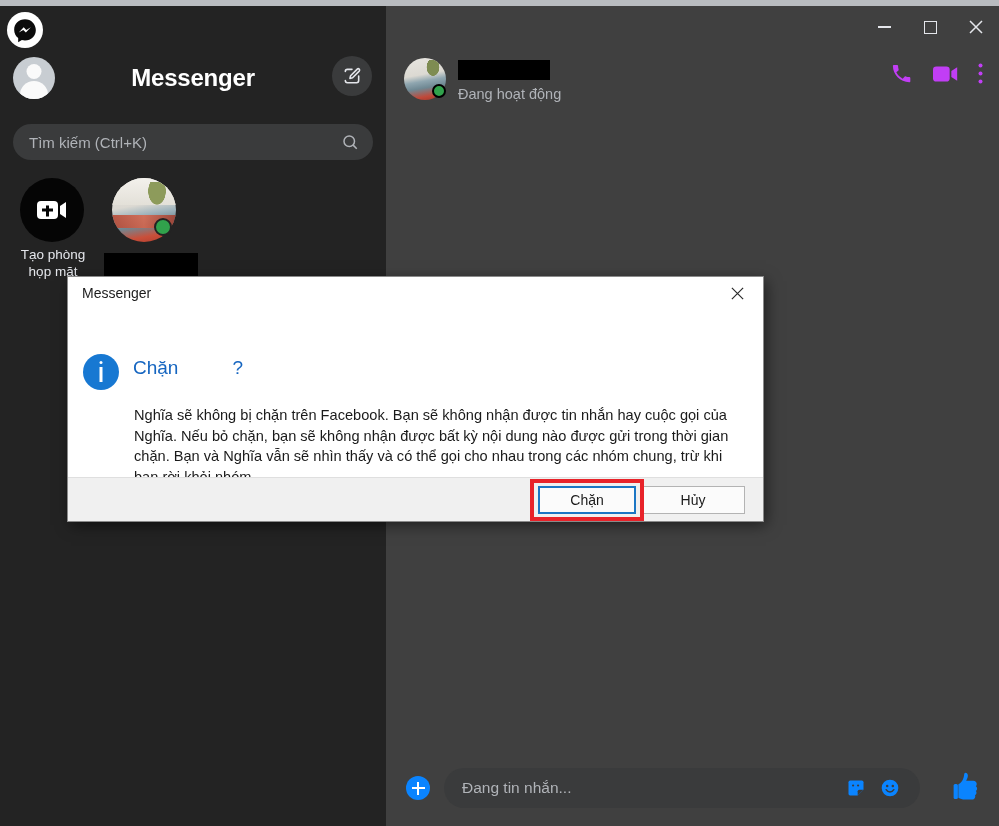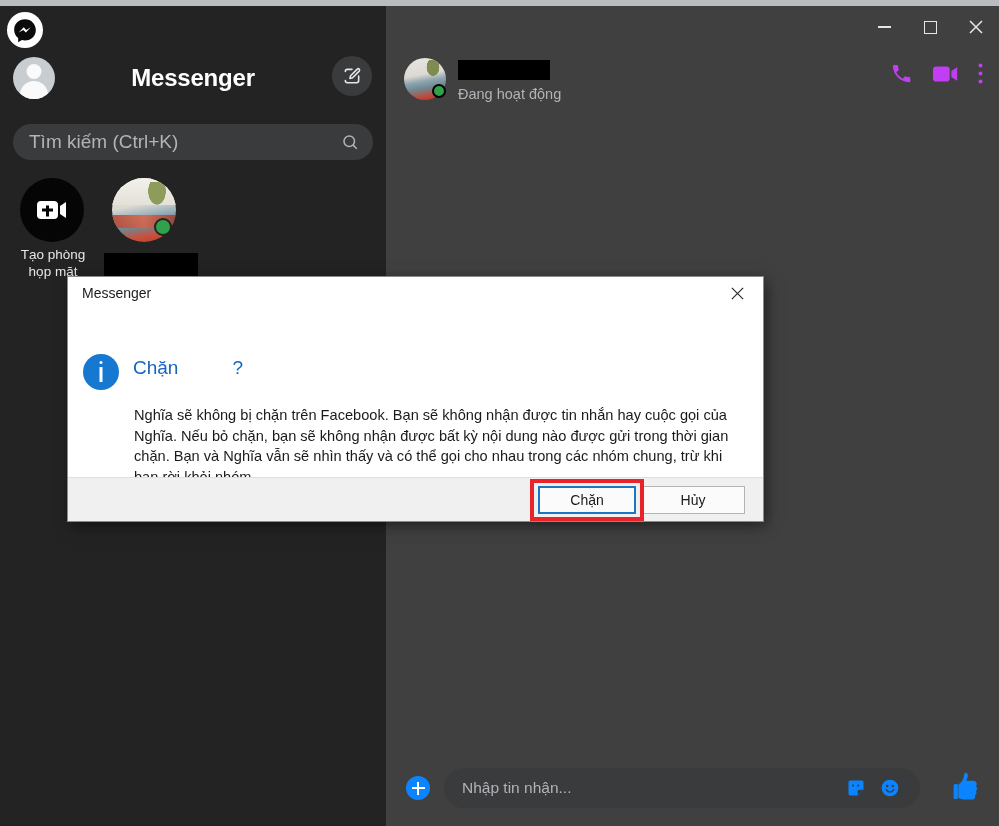--- a/index.html
+++ b/index.html
@@ -57,21 +57,21 @@
     cursor: pointer;
   }
   .compose-btn svg { width: 20px; height: 20px; }
 
   .search-box {
     position: absolute; left: 13px; top: 118px; width: 360px; height: 36px;
     background: #3a3b3c; border-radius: 18px;
     display: flex; align-items: center; cursor: text;
   }
   .search-box .ph {
-    margin-left: 16px; color: #b0b3b8; font-size: 19px;
+    margin-left: 16px; color: #b0b3b8; font-size: 15px;
   }
   .search-box .mag {
     position: absolute; right: 14px; top: 9px; width: 18px; height: 18px;
   }
 
   .rooms-row {
     position: absolute; left: 0; top: 170px; width: 386px; height: 120px;
   }
   .room-tile { position: absolute; left: 20px; top: 2px; width: 68px; text-align: center; }
   .room-circle {
@@ -351,21 +351,21 @@
               <circle cx="2.5" cy="10.5" r="2"></circle>
               <circle cx="2.5" cy="18.5" r="2"></circle>
           </svg>
         </span>
       </div>
     </div>
 
     <div class="composer">
       <div class="plus-btn"></div>
       <div class="msg-input">
-        <span class="ph">Nhập tin nhận...</span>
+        <span class="ph">Đang tin nhắn...</span>
         <svg class="ci-sticker" viewBox="0 0 24 24" fill="#0a84ff" aria-hidden="true">
           <path d="M3 5a2 2 0 0 1 2-2h14a2 2 0 0 1 2 2v9l-7 7H5a2 2 0 0 1-2-2V5z"></path>
           <path d="M14 21v-5a2 2 0 0 1 2-2h5" fill="#3a3b3c"></path>
           <circle cx="8.5" cy="9" r="1.3" fill="#3a3b3c"></circle>
           <circle cx="14.5" cy="9" r="1.3" fill="#3a3b3c"></circle>
         </svg>
         <svg class="ci-emoji" viewBox="0 0 24 24" fill="#0a84ff" aria-hidden="true">
           <circle cx="12" cy="12" r="10"></circle>
           <circle cx="8.6" cy="9.6" r="1.5" fill="#3a3b3c"></circle>
           <circle cx="15.4" cy="9.6" r="1.5" fill="#3a3b3c"></circle>

